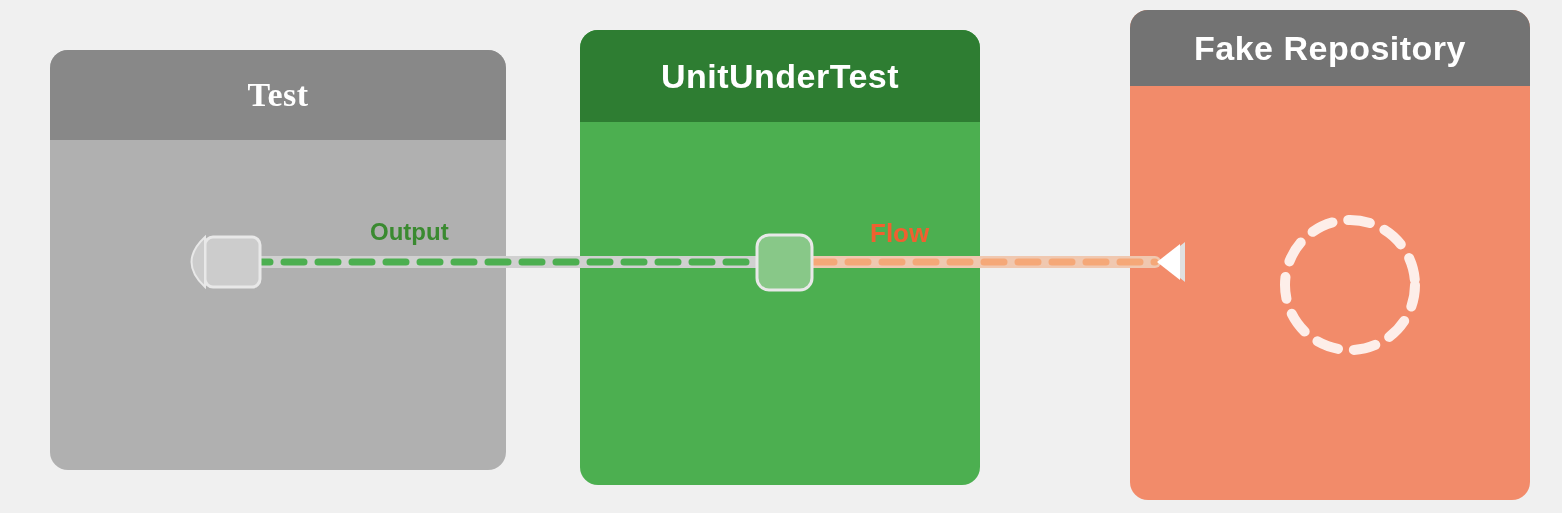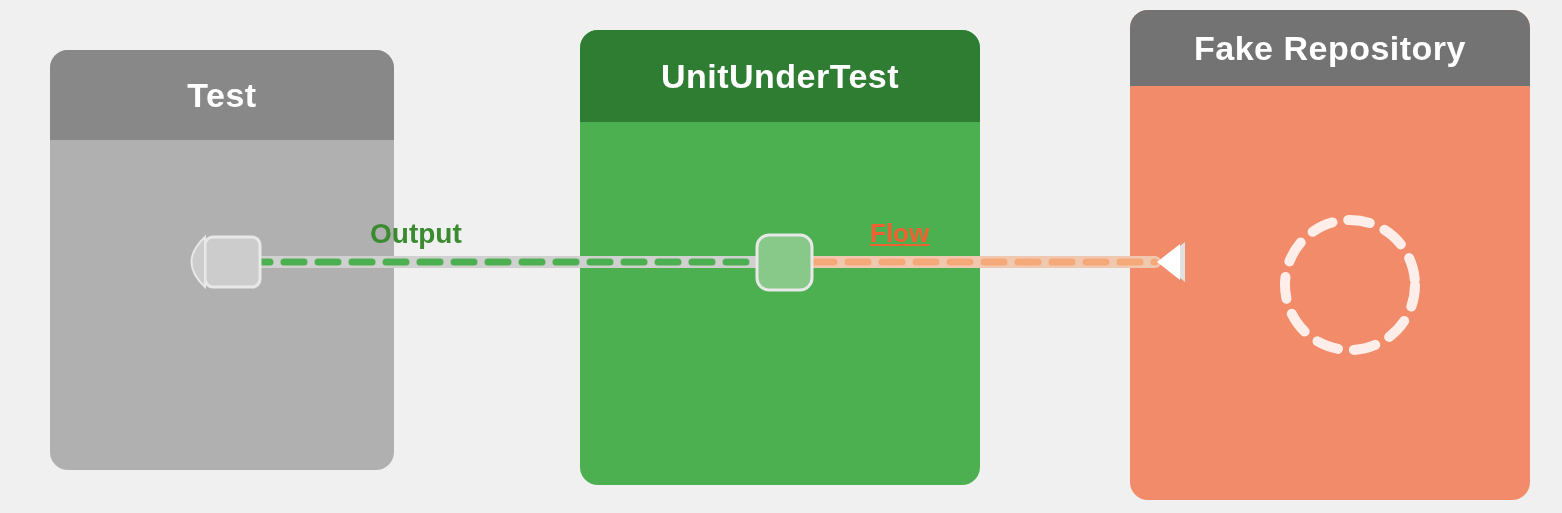--- a/index.html
+++ b/index.html
@@ -29,23 +29,24 @@
     .block {
       position: absolute;
       border-radius: 18px;
       overflow: hidden;
     }
 
     
     .block-test {
       left: 50px;
       top: 50px;
-      width: 344px;
+      width: 456px;
       height: 420px;
       background: #b0b0b0;
+      font-family: Liberation Serif, serif;
     }
     .block-test .header {
       background: #888888;
       height: 90px;
       display: flex;
       align-items: center;
       justify-content: center;
     }
 
     
@@ -96,33 +97,32 @@
       height: 513px;
       pointer-events: none;
     }
 
     
     .label-output {
       position: absolute;
       top: 218px;
       left: 370px;
       color: #3a8a30;
-      font-size: 28px;
+      font-size: 24px;
       font-weight: 600;
     }
 
     
     .label-flow {
       position: absolute;
       top: 218px;
       left: 870px;
       color: #f06030;
       font-size: 26px;
       font-weight: 700;
-      text-decoration: underline;
     }
 
   </style>
 </head>
 <body>
 
 <div class="diagram-container">
 
   <div class="block block-test">
     <div class="header">

